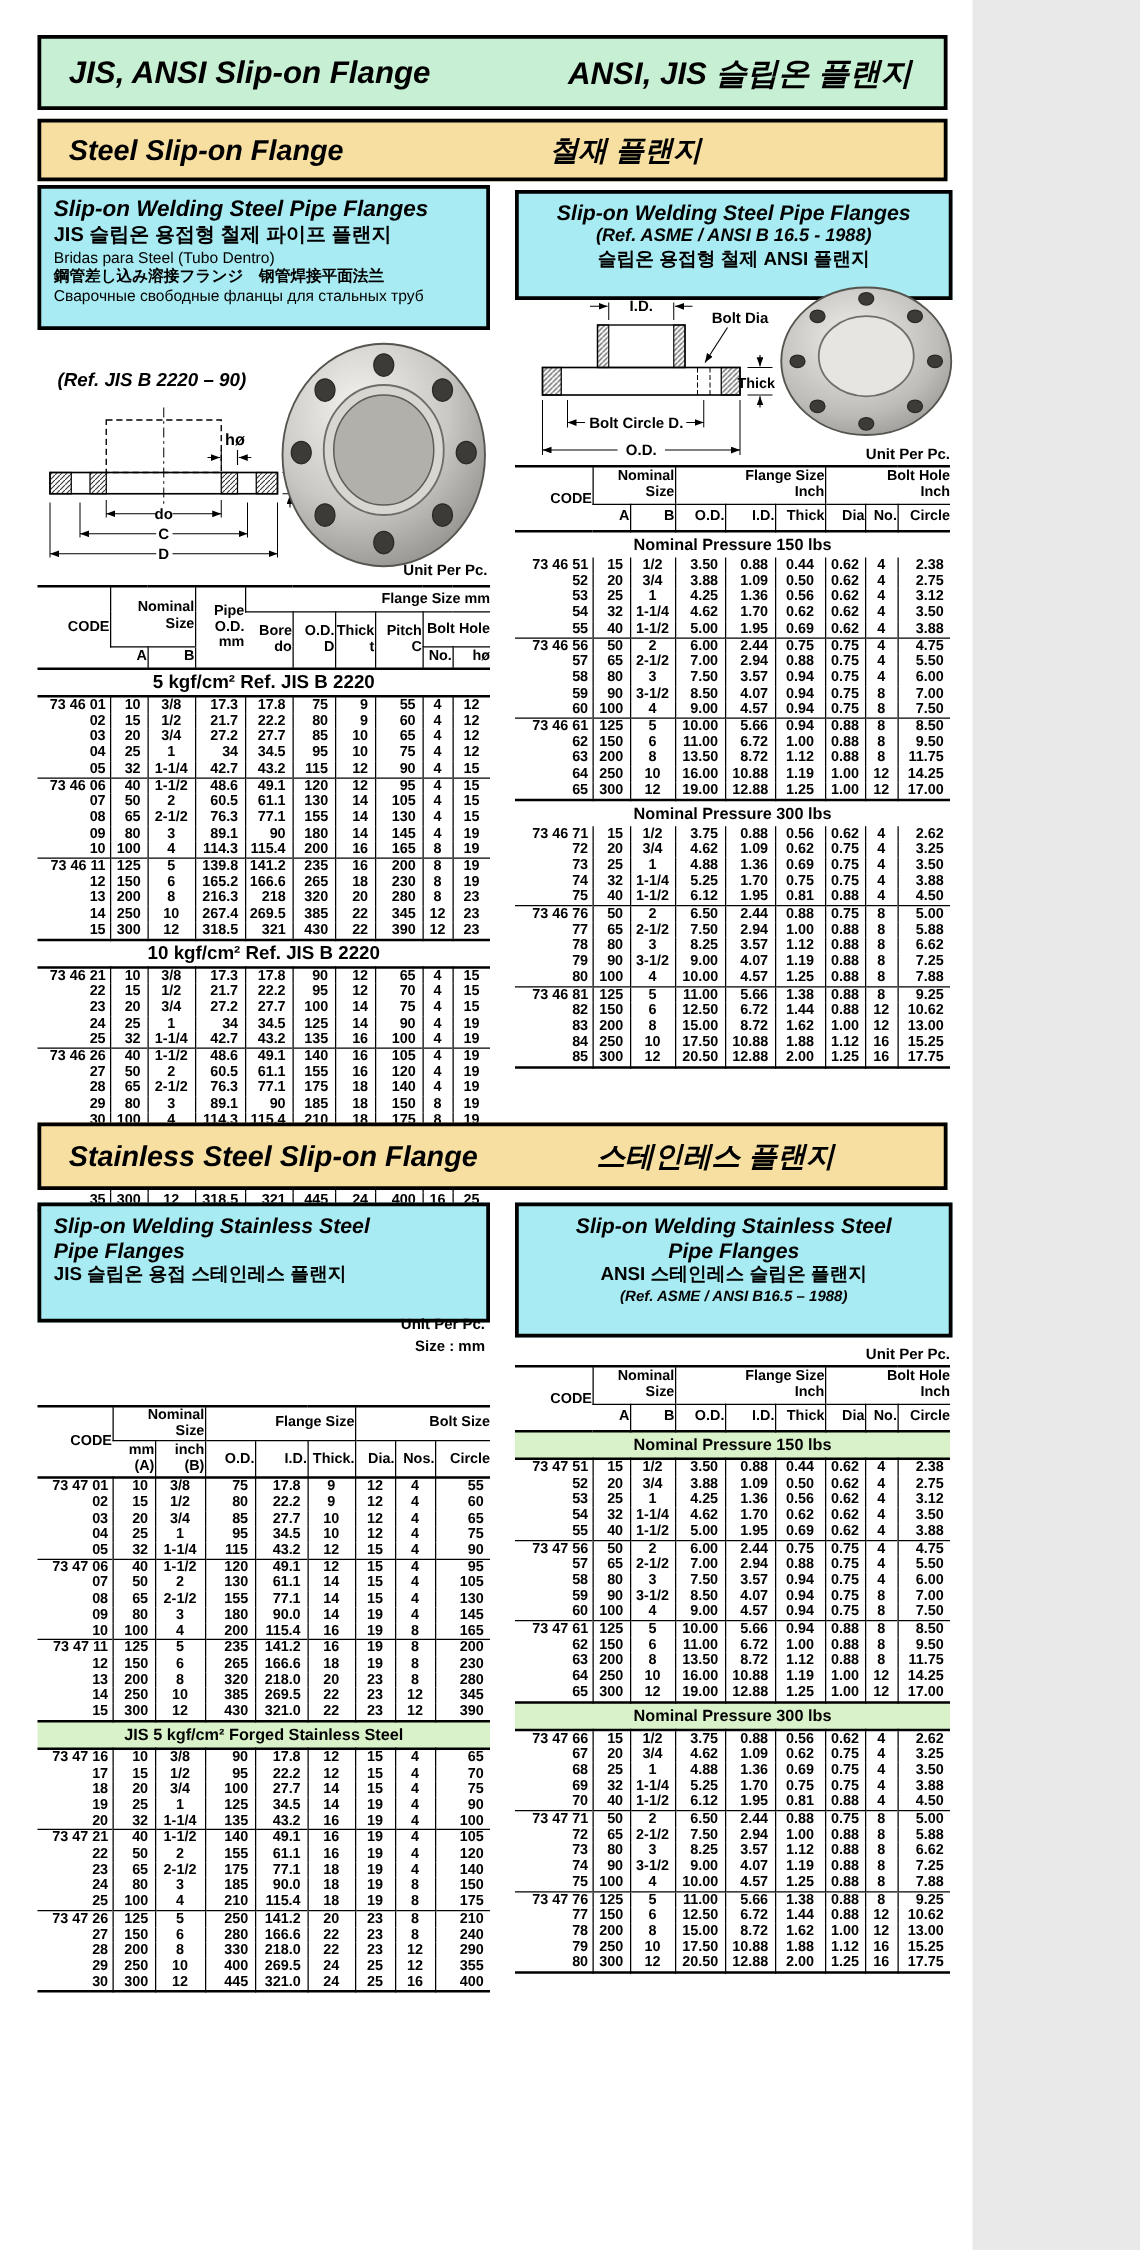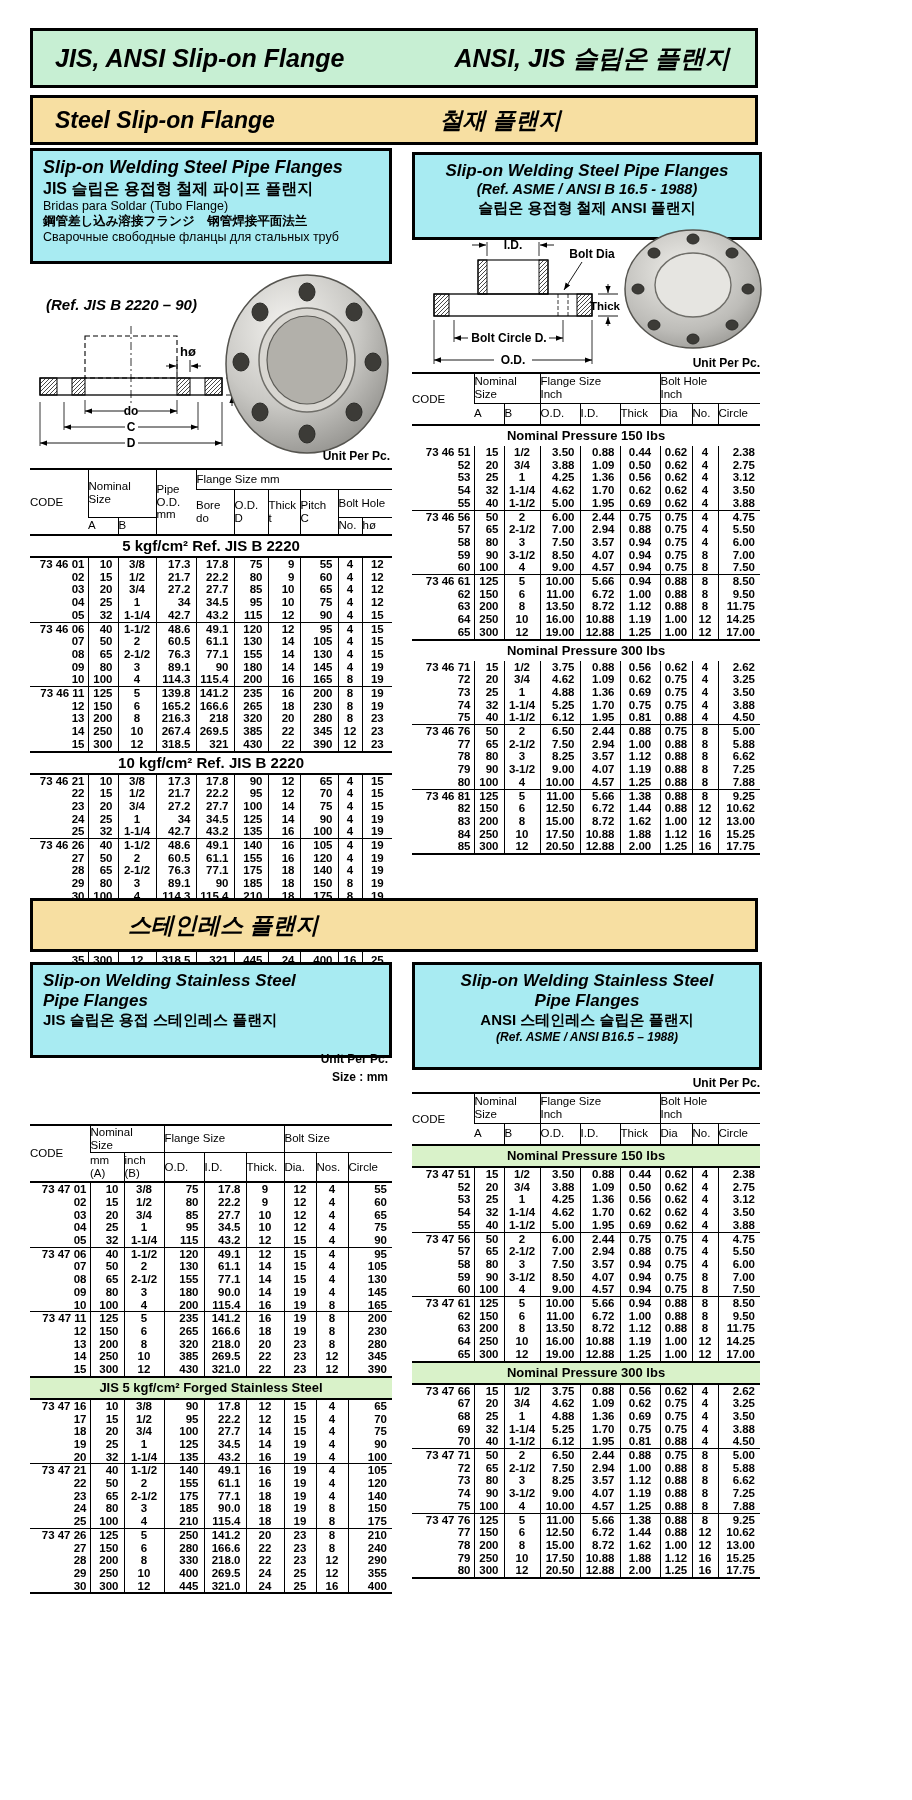--- a/index.html
+++ b/index.html
@@ -1,16 +1,16 @@
 <!DOCTYPE html>
 <html><head>
 <meta charset="utf-8">
 <style>
   html,body{margin:0;padding:0;background:#e9e9e9;}
-  .page{position:relative;width:912px;height:1800px;background:#ffffff;
+  .page{position:relative;width:778px;height:1800px;background:#ffffff;
         font-family:"Liberation Sans",sans-serif;color:#000;overflow:hidden;}
   
   .banner{position:absolute;border:3px solid #000;display:flex;align-items:center;
           font-weight:bold;font-style:italic;}
   .banner .en{margin-left:22px;}
   .banner .ko{font-style:italic;}
   .banner-main{left:30px;top:28px;width:722px;height:54px;background:#c7efd3;font-size:25px;}
   .banner-main .ko{margin-left:110px;}
   .banner-steel{left:30px;top:95px;width:722px;height:44px;background:#f7dfa2;font-size:23px;}
   .banner-steel .ko{margin-left:165px;}
@@ -28,21 +28,21 @@
   .box-ss-left{left:30px;top:962px;width:336px;height:80px;}
   .box-ss-right{left:412px;top:962px;width:324px;height:92px;text-align:center;}
   
   .note{position:absolute;font-size:12px;font-weight:bold;text-align:right;}
   .ref-note{position:absolute;font-size:15px;font-weight:bold;font-style:italic;}
   
   table{border-collapse:collapse;table-layout:fixed;
         border-top:2px solid #000;border-bottom:2px solid #000;}
   th,td{padding:0;font-family:"Liberation Sans",sans-serif;}
   thead th{border-left:1px solid #000;border-bottom:1px solid #000;
-           font-size:11.5px;font-weight:normal;text-align:left;vertical-align:middle;
+           font-size:11.5px;font-weight:bold;text-align:right;vertical-align:middle;
            white-space:pre-line;line-height:1.12;}
   thead tr:last-child th{border-bottom:none;}
   thead{border-bottom:2px solid #000;}
   th:first-child,td:first-child{border-left:none;}
   tbody td{border-left:1px solid #000;font-size:11.5px;font-weight:bold;
            line-height:12.7px;white-space:pre;}
   tr.block-start td{border-top:1.8px solid #000;}
   tr.section-row td{border-left:none;border-top:2px solid #000;border-bottom:2px solid #000;
                     text-align:center;font-weight:bold;font-size:14px;line-height:20px;}
   tr.section-row.plain td{border-bottom:none;font-size:13px;}
@@ -98,21 +98,21 @@
     <span class="ko">ANSI, JIS 슬립온 플랜지</span>
   </div>
   <div class="banner banner-steel">
     <span class="en">Steel Slip-on Flange</span>
     <span class="ko">철재 플랜지</span>
   </div>
 
   <div class="infobox box-steel-left">
     <div class="ib-en">Slip-on Welding Steel Pipe Flanges</div>
     <div class="ib-ko">JIS 슬립온 용접형 철제 파이프 플랜지</div>
-    <div class="ib-s">Bridas para Soldar (Tubo Flange)</div>
+    <div class="ib-s">Bridas para Steel (Tubo Dentro)</div>
     <div class="ib-sb">鋼管差し込み溶接フランジ　钢管焊接平面法兰</div>
     <div class="ib-s">Сварочные свободные фланцы для стальных труб</div>
   </div>
 
   <div class="infobox box-steel-right">
     <div class="ib-en" style="font-size:17px">Slip-on Welding Steel Pipe Flanges</div>
     <div class="ib-en2">(Ref. ASME / ANSI B 16.5 - 1988)</div>
     <div class="ib-ko" style="font-size:15px">슬립온 용접형 철제 ANSI 플랜지</div>
   </div>
 
@@ -1023,20 +1023,21 @@
           <td class="al-r">12.88</td>
           <td class="al-c">2.00</td>
           <td class="al-c">1.25</td>
           <td class="al-c">16</td>
           <td class="al-r">17.75</td>
         </tr>
       </tbody>
   </table>
 
   <div class="banner banner-stainless">
+    <span class="en">Stainless Steel Slip-on Flange</span>
     <span class="ko">스테인레스 플랜지</span>
   </div>
 
   <div class="infobox box-ss-left">
     <div class="ib-en" style="font-size:17px">Slip-on Welding Stainless Steel</div>
     <div class="ib-en" style="font-size:17px">Pipe Flanges</div>
     <div class="ib-ko" style="font-size:15px">JIS 슬립온 용접 스테인레스 플랜지</div>
   </div>
 
   <div class="infobox box-ss-right">

